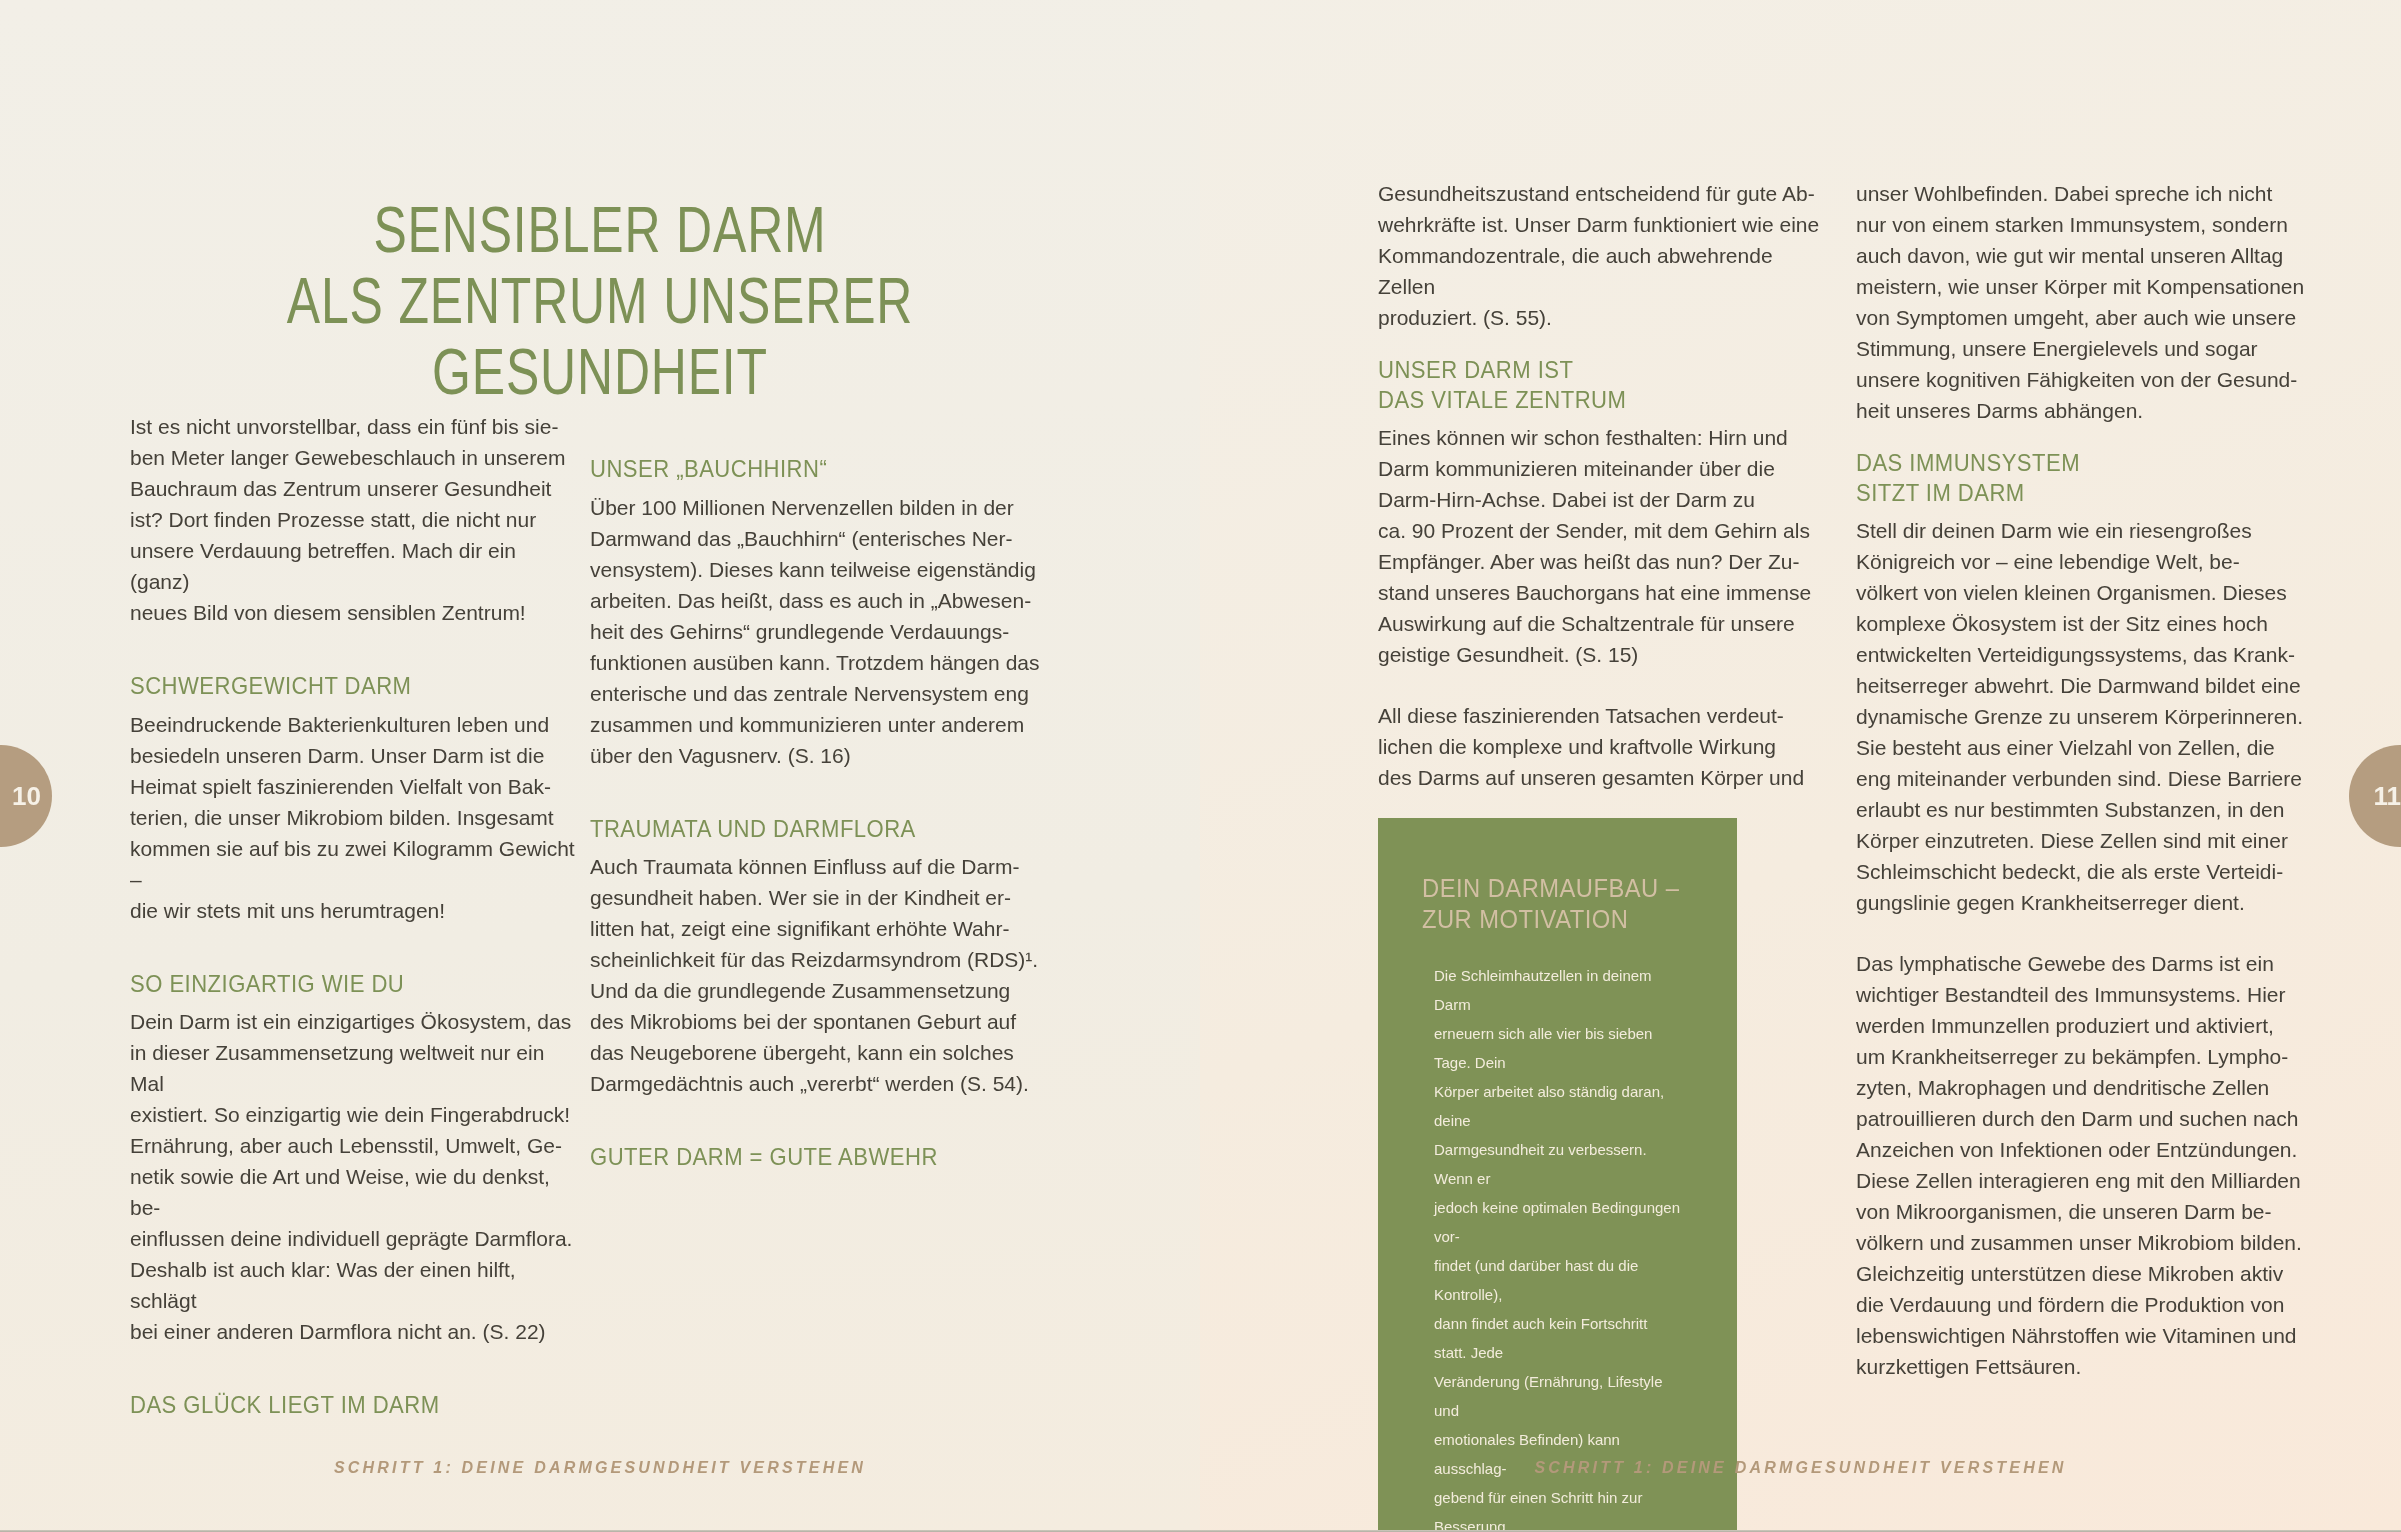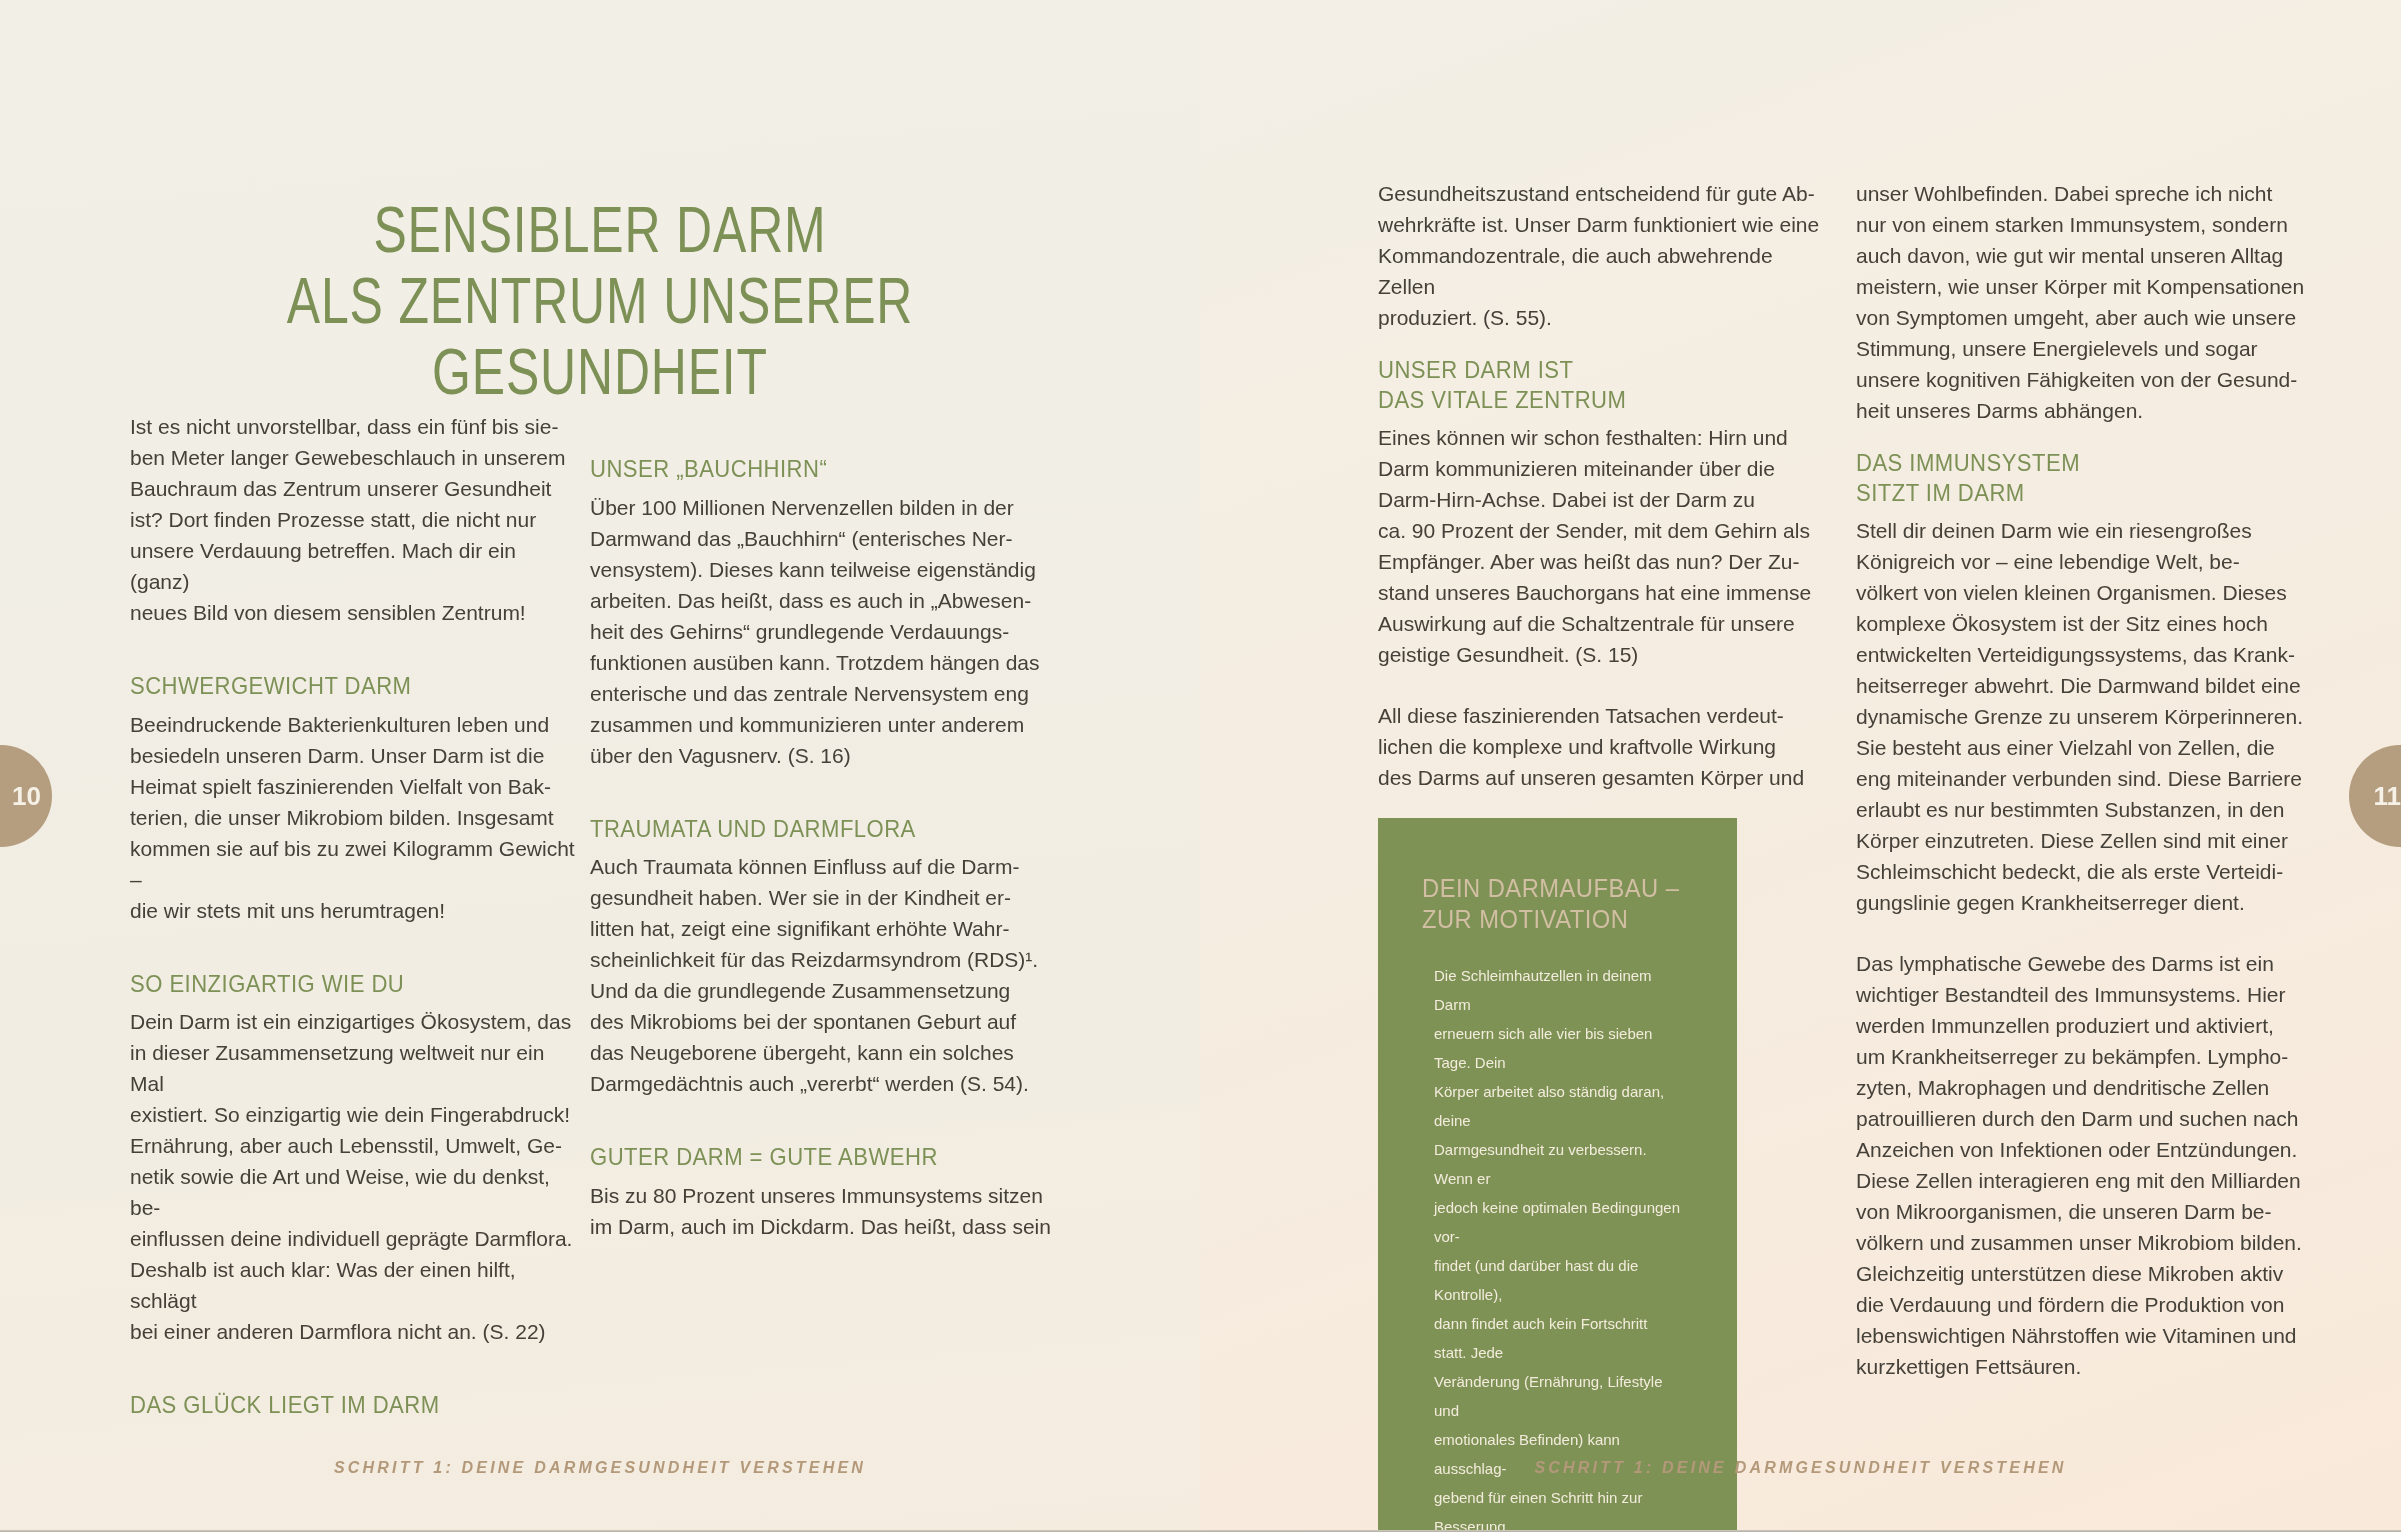--- a/index.html
+++ b/index.html
@@ -133,22 +133,20 @@
       <p>Auch Traumata können Einfluss auf die Darm-
 gesundheit haben. Wer sie in der Kindheit er-
 litten hat, zeigt eine signifikant erhöhte Wahr-
 scheinlichkeit für das Reizdarmsyndrom (RDS)¹.
 Und da die grundlegende Zusammensetzung
 des Mikrobioms bei der spontanen Geburt auf
 das Neugeborene übergeht, kann ein solches
 Darmgedächtnis auch „vererbt“ werden (S. 54).</p>
 
       <h3>GUTER DARM = GUTE ABWEHR</h3>
-      <p>Bis zu 80 Prozent unseres Immunsystems sitzen
-im Darm, auch im Dickdarm. Das heißt, dass sein</p>
     </div>
   </div>
 
   <div class="page page-right">
 
     <div class="col rp-col1">
       <p class="cont">Gesundheitszustand entscheidend für gute Ab-
 wehrkräfte ist. Unser Darm funktioniert wie eine
 Kommandozentrale, die auch abwehrende Zellen
 produziert. (S. 55).</p>

